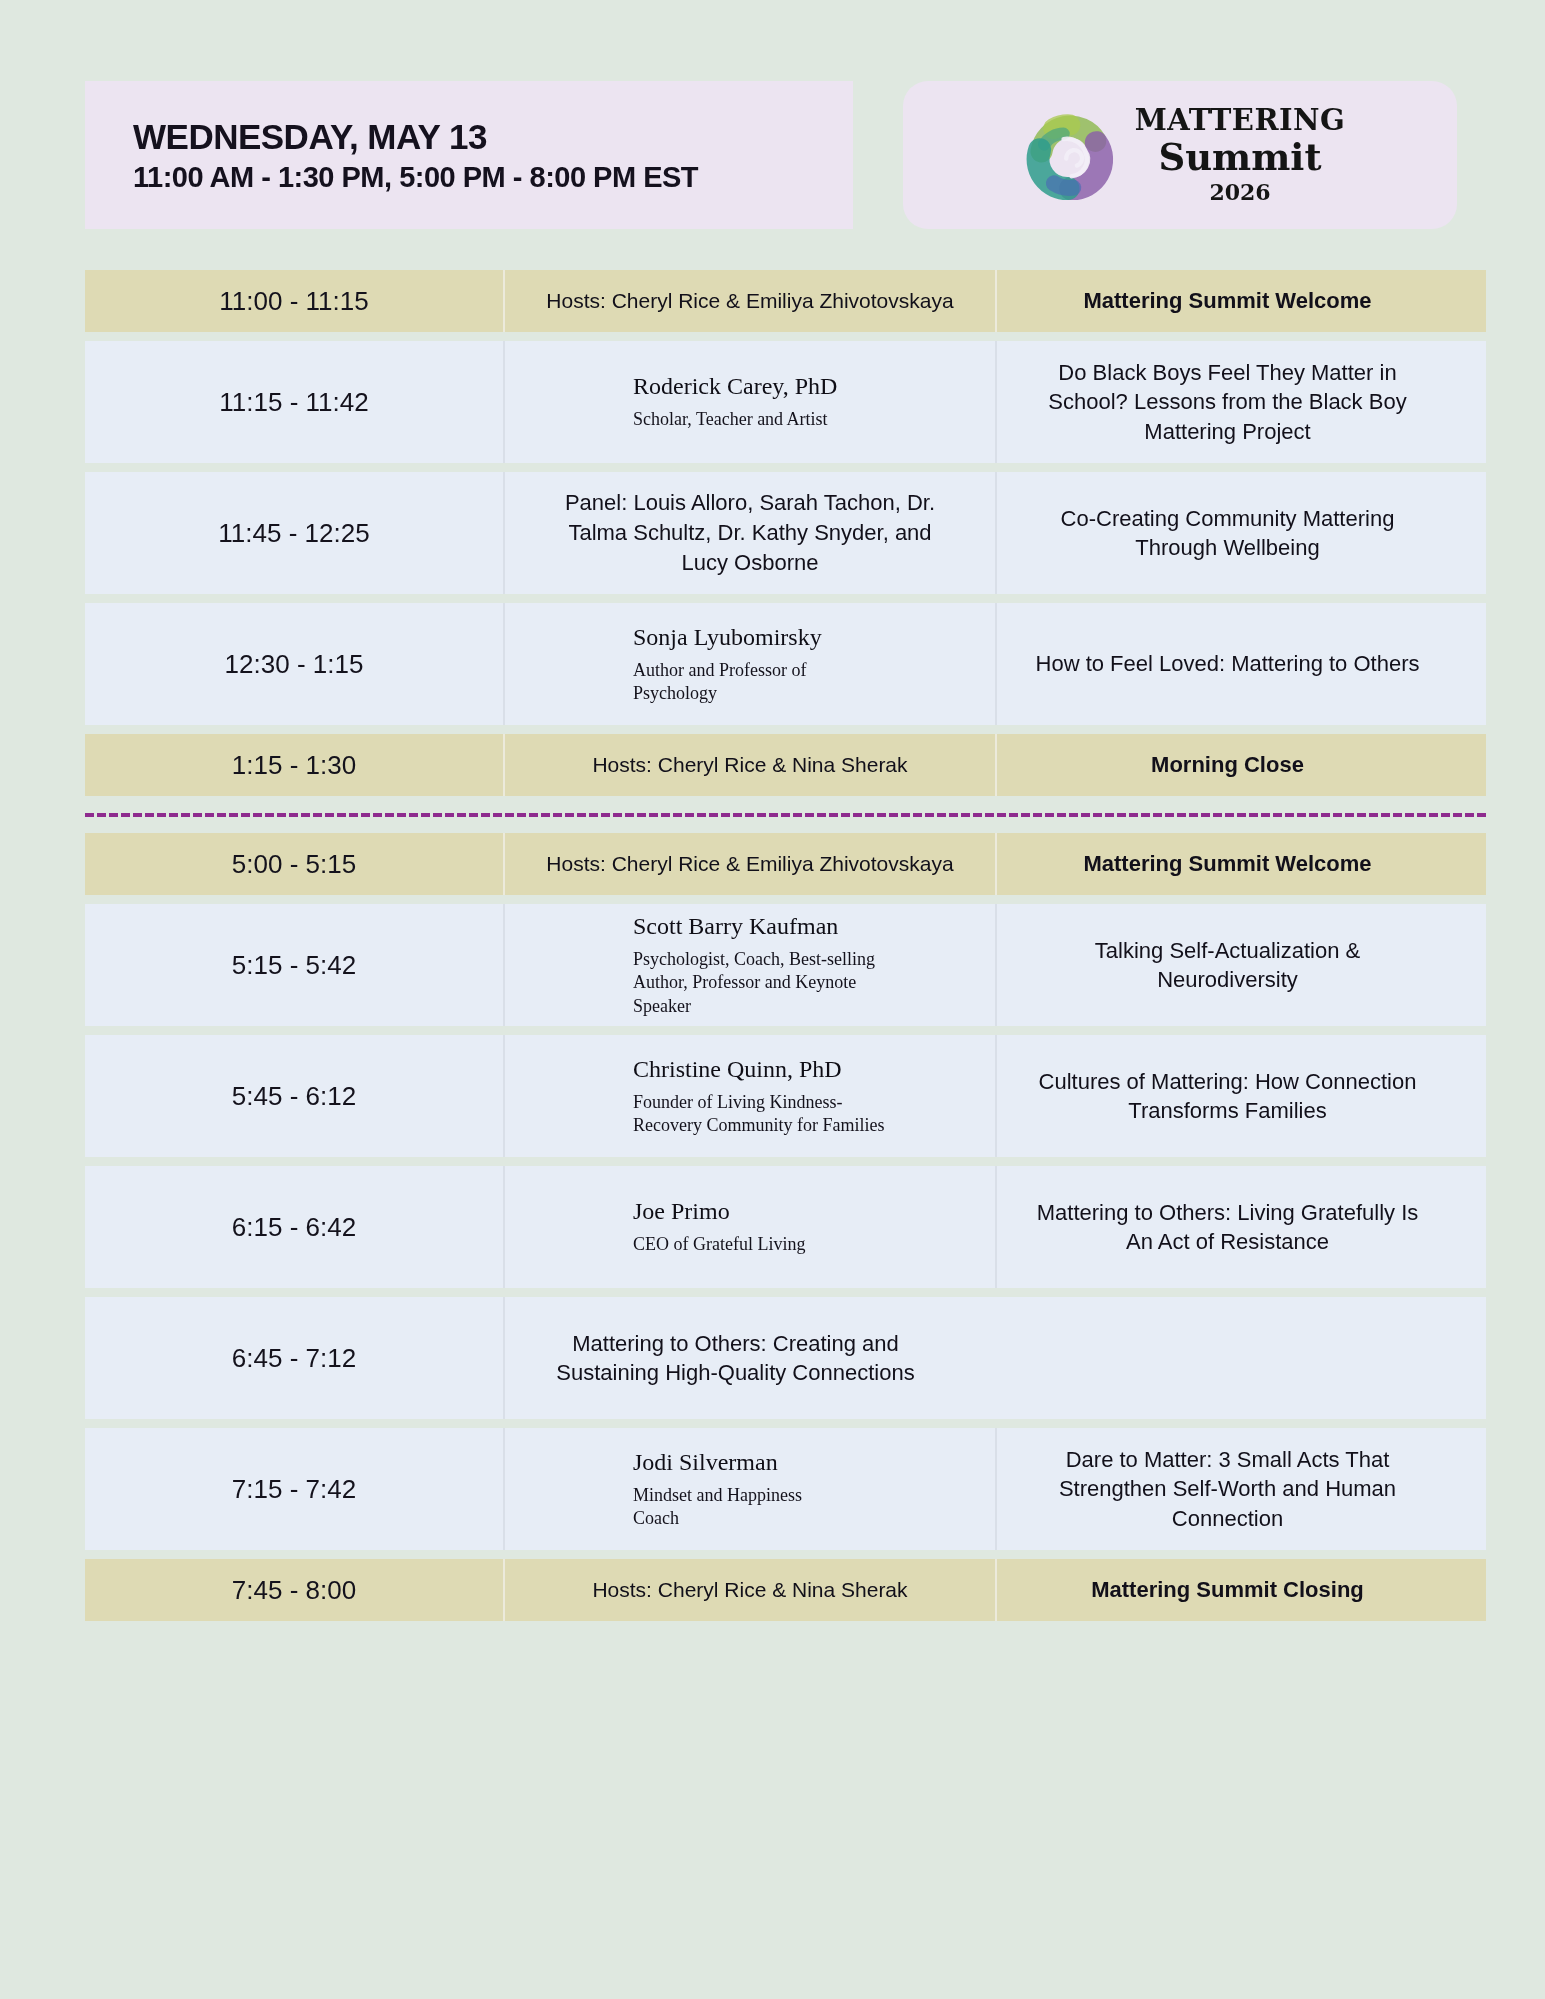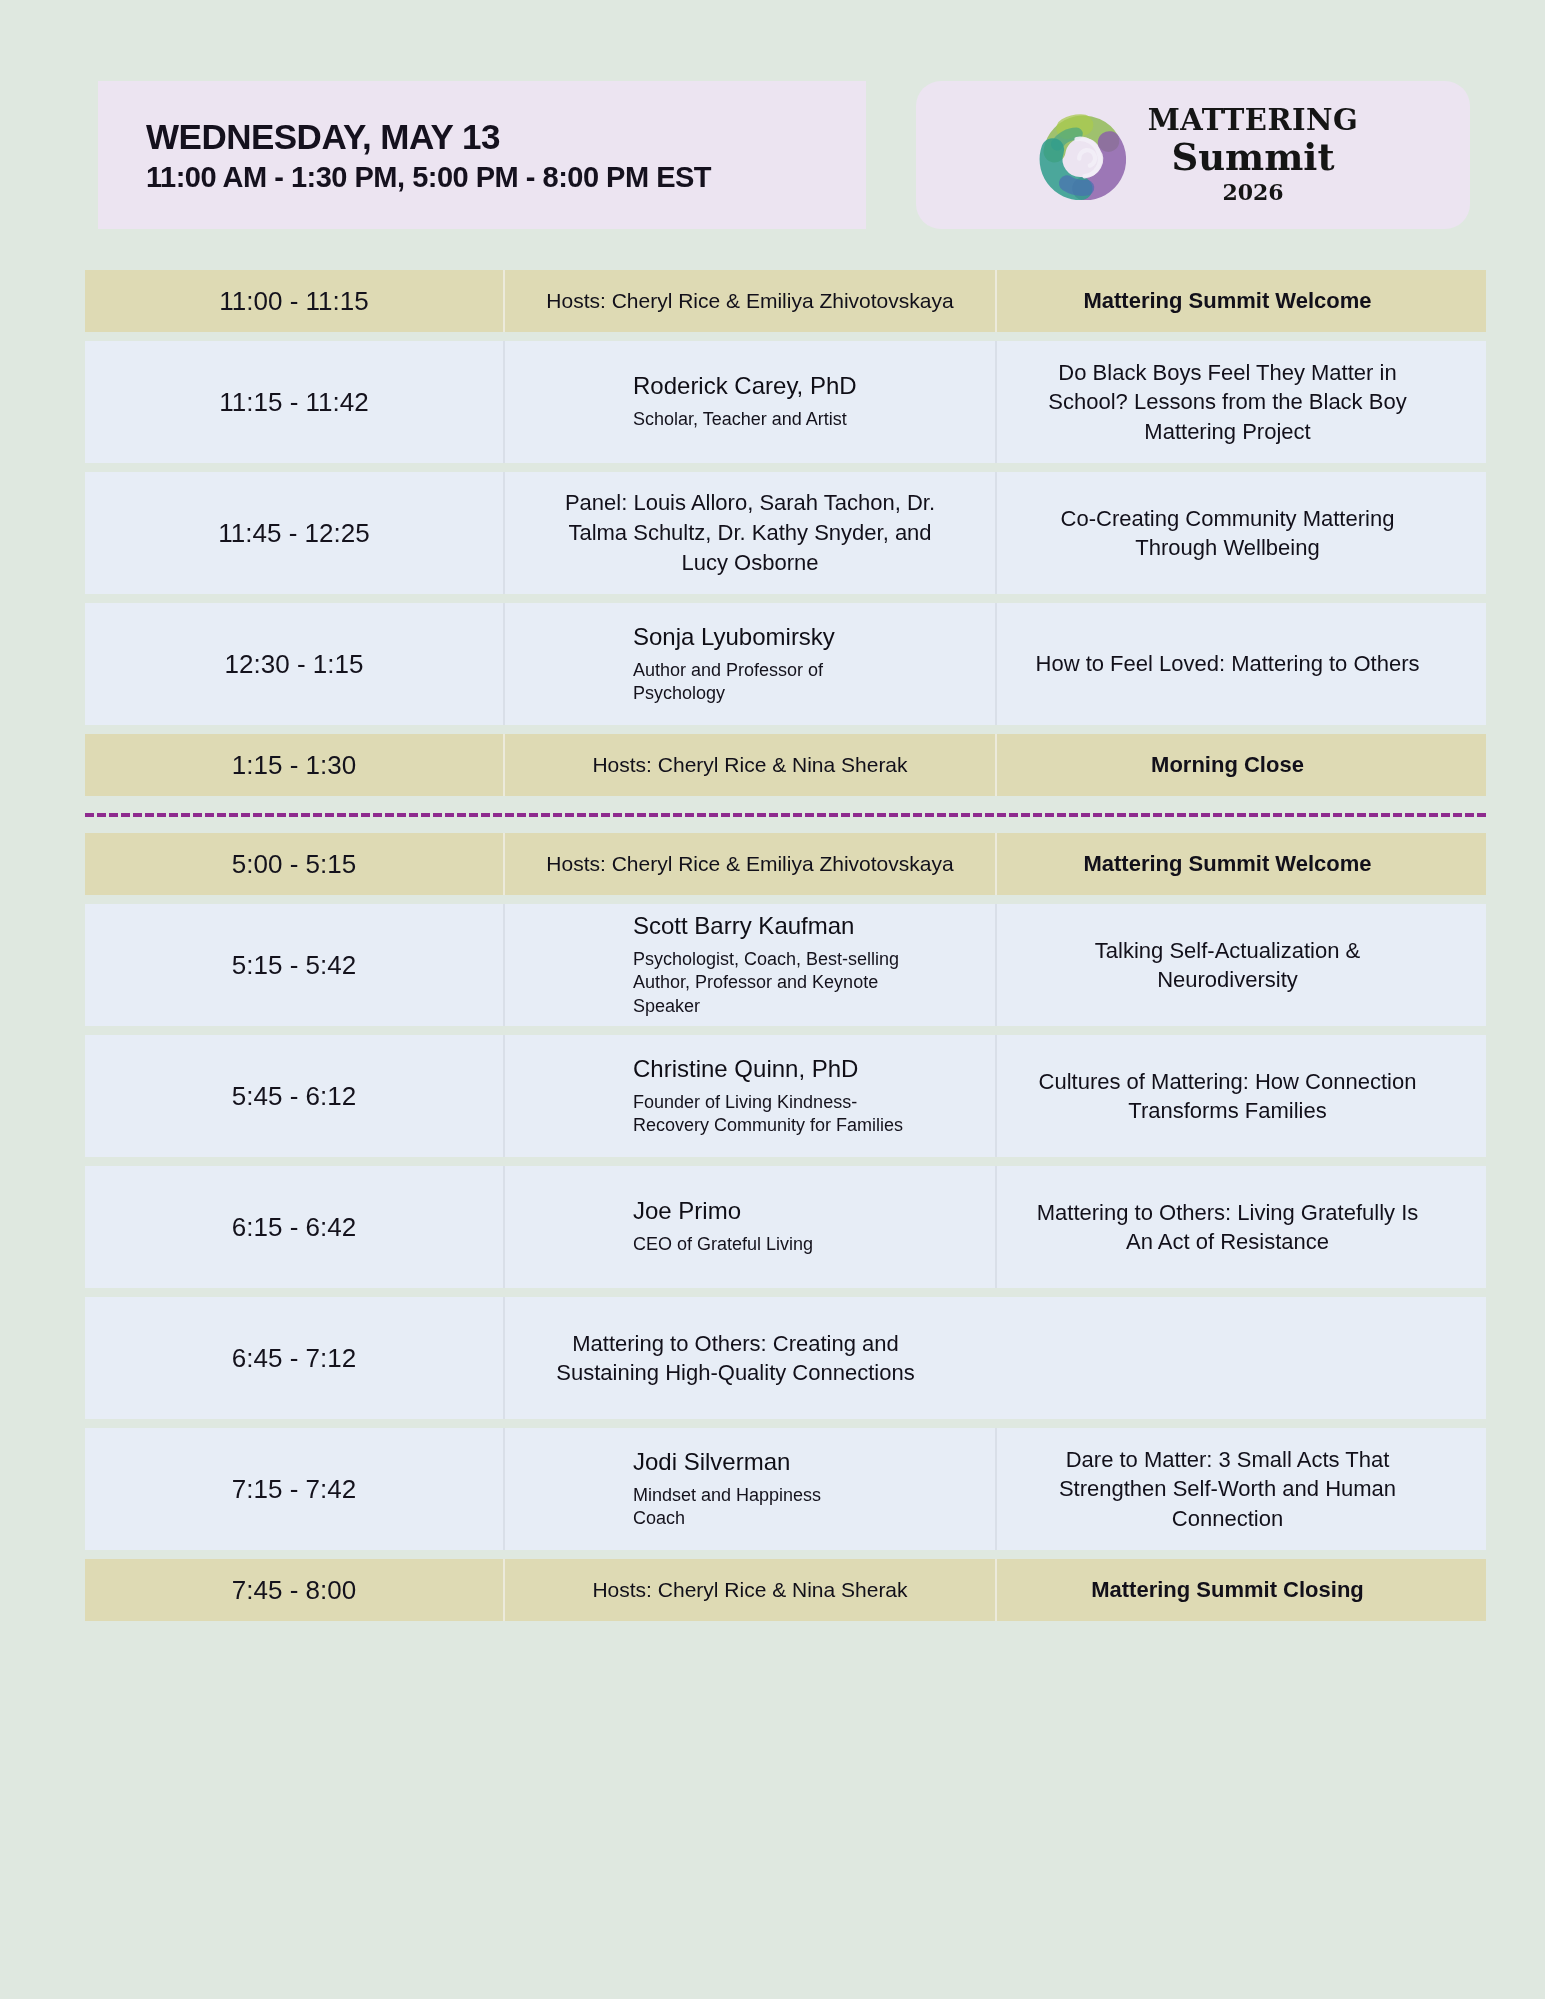--- a/index.html
+++ b/index.html
@@ -13,21 +13,21 @@
   *{box-sizing:border-box;margin:0;padding:0;}
   html,body{background:var(--page-bg);}
   body{
     width:1545px;height:1999px;position:relative;
     font-family:"Liberation Sans",sans-serif;color:var(--ink);
   }
   .page{position:absolute;inset:0;}
 
   
   .top-header{
-    position:absolute;left:98px;top:81px;width:1373px;height:148px;
+    position:absolute;left:85px;top:81px;width:1373px;height:148px;
     display:flex;gap:50px;
   }
   .title-box{
     width:768px;height:148px;background:var(--header-bg);
     display:flex;flex-direction:column;justify-content:center;
     padding-left:48px;
   }
   .title-box h1{
     font-size:35px;font-weight:700;letter-spacing:-0.5px;color:#15111e;
   }
@@ -61,21 +61,21 @@
   .row.blue .cell + .cell{border-left:2px solid #d9dfe8;}
 
   .time-text{font-size:26px;color:#14121c;}
   .host-text{font-size:21px;text-align:center;padding:0 14px;}
   .accent-title{font-size:22px;font-weight:700;text-align:right;padding:0 20px;}
   .panel-text{font-size:22px;text-align:center;white-space:pre-line;line-height:1.35;padding:0 16px;}
   .session-title{font-size:22px;text-align:center;white-space:pre-line;line-height:1.32;padding:0 14px;}
 
   .cell.c2.speaker{justify-content:flex-start;}
   .speaker-block{
-    margin-left:128px;margin-right:20px;text-align:left;
+    margin-left:128px;margin-right:20px;text-align:left;font-family:Liberation Serif, serif;
   }
   .speaker-name{font-size:24px;line-height:1.2;margin-bottom:7px;color:#0f0e16;}
   .speaker-role{font-size:18px;line-height:1.3;white-space:pre-line;color:#14121c;}
 
   
   .divider-band{
     width:100%;height:19px;margin-bottom:9px;
     display:flex;align-items:center;
   }
   .dashes{

